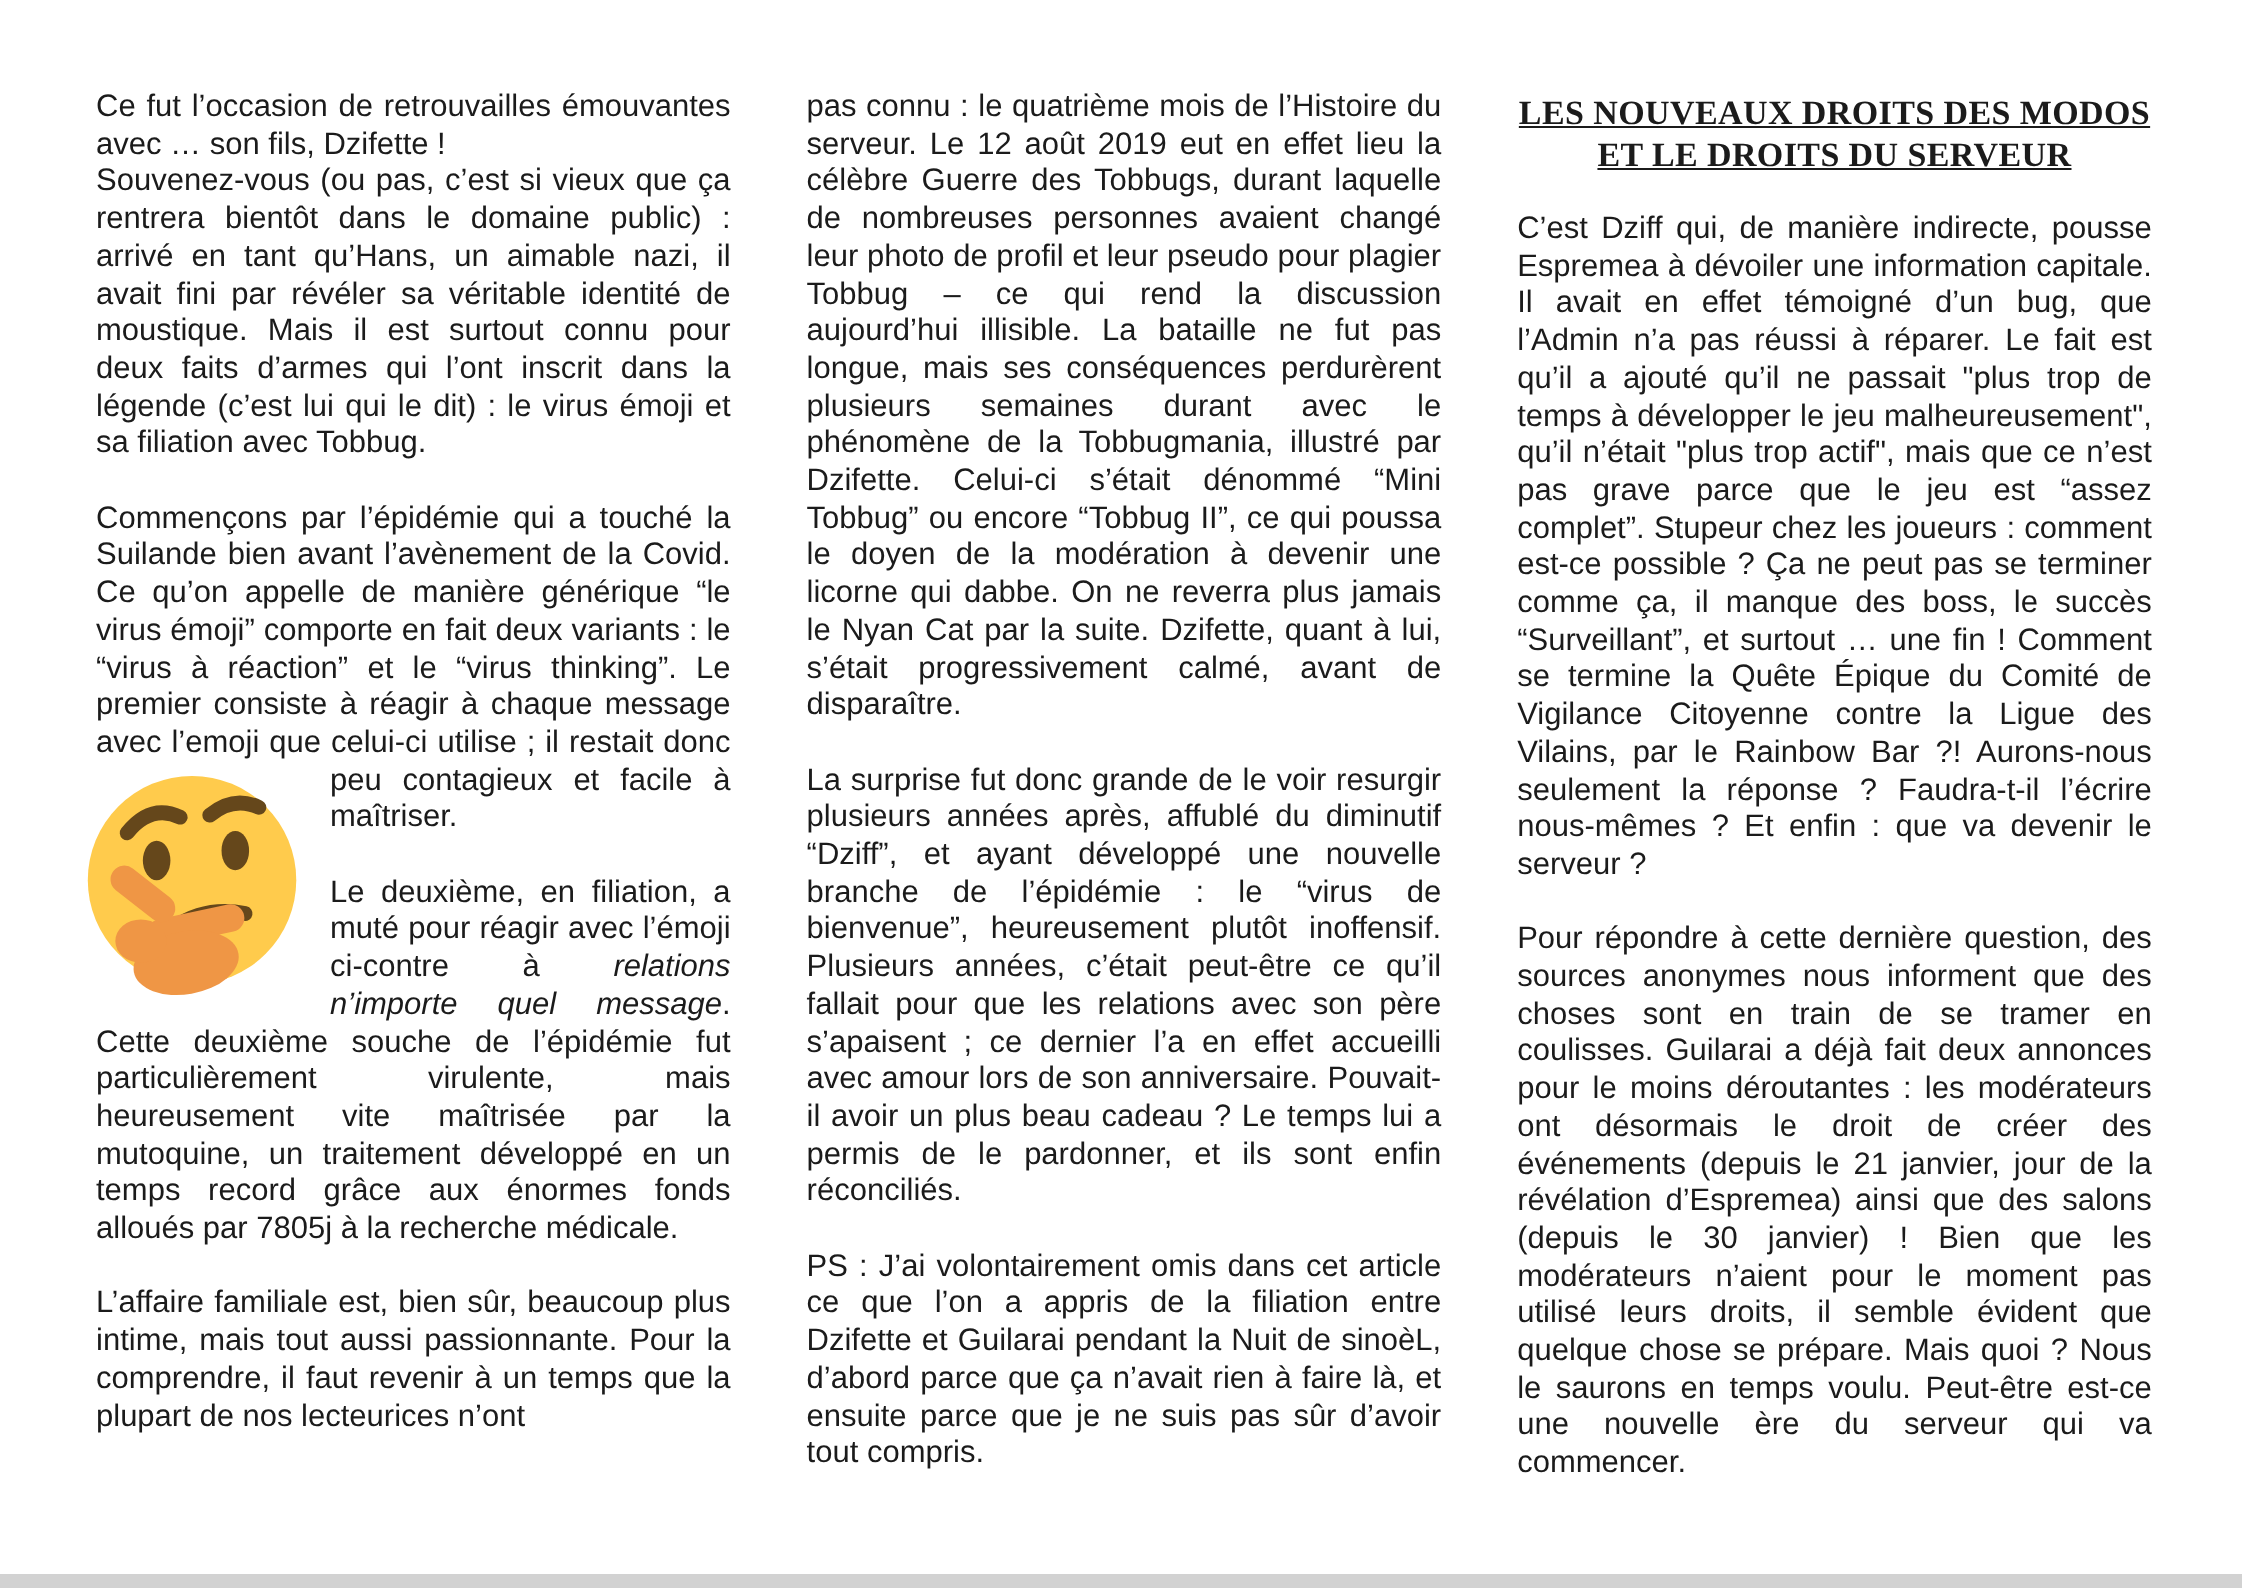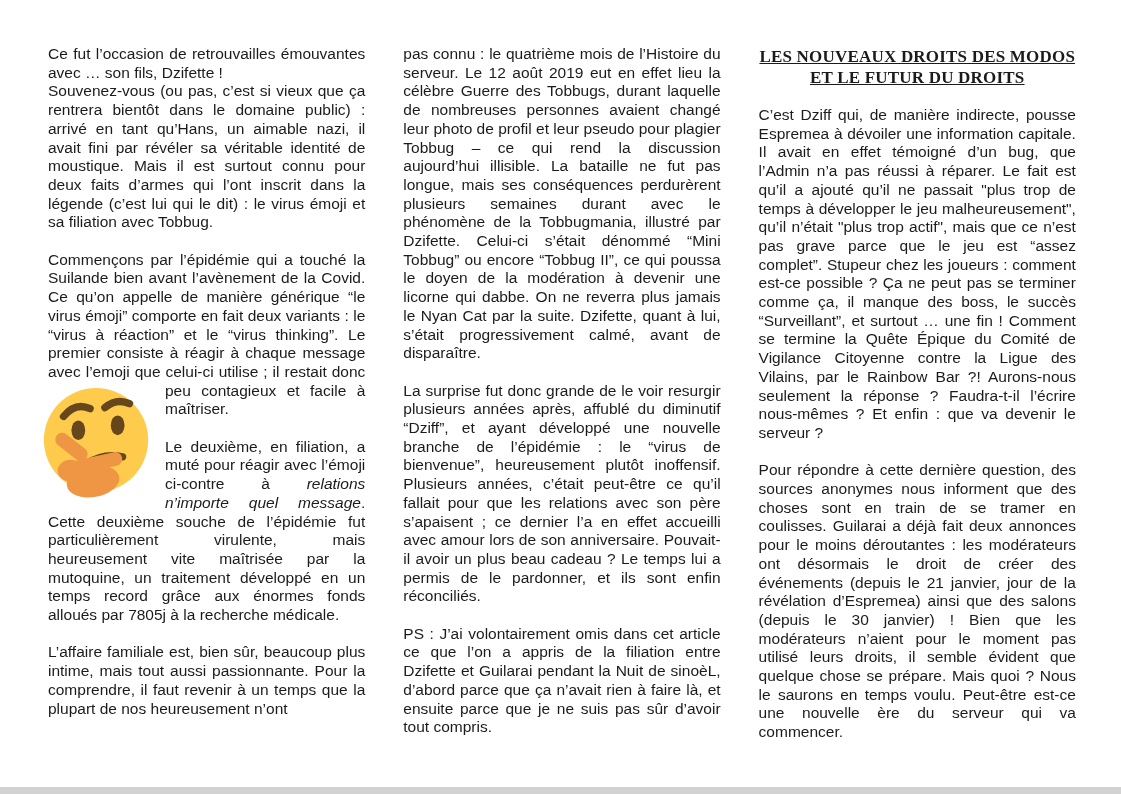--- a/index.html
+++ b/index.html
@@ -83,31 +83,31 @@
               <ellipse cx="56" cy="98" rx="27" ry="16" transform="rotate(-10 56 98)"></ellipse>
               <ellipse cx="33" cy="87" rx="13" ry="11"></ellipse>
             </g>
           </svg>
         </span>
         <span>facile à maîtriser.</span>
       </p>
 
       <p><span>Le deuxième, en filiation, a muté pour réagir avec l’émoji ci-contre à </span><span class="italic">relations n’importe quel message</span><span>. Cette deuxième souche de l’épidémie fut particulièrement virulente, mais heureusement vite maîtrisée par la mutoquine, un traitement développé en un temps record grâce aux énormes fonds alloués par 7805j à la recherche médicale.</span></p>
 
-      <p><span>L’affaire familiale est, bien sûr, beaucoup plus intime, mais tout aussi passionnante. Pour la comprendre, il faut revenir à un temps que la plupart de nos heureusement n’ont</span></p>
+      <p><span>L’affaire familiale est, bien sûr, beaucoup plus intime, mais tout aussi passionnante. Pour la comprendre, il faut revenir à un temps que la plupart de nos lecteurices n’ont</span></p>
     </div>
 
     <div class="col">
       <p><span>pas connu : le quatrième mois de l’Histoire du serveur. Le 12 août 2019 eut en effet lieu la célèbre Guerre des Tobbugs, durant laquelle de nombreuses personnes avaient changé leur photo de profil et leur pseudo pour plagier Tobbug – ce qui rend la discussion aujourd’hui illisible. La bataille ne fut pas longue, mais ses conséquences perdurèrent plusieurs semaines durant avec le phénomène de la Tobbugmania, illustré par Dzifette. Celui-ci s’était dénommé “Mini Tobbug” ou encore “Tobbug II”, ce qui poussa le doyen de la modération à devenir une licorne qui dabbe. On ne reverra plus jamais le Nyan Cat par la suite. Dzifette, quant à lui, s’était progressivement calmé, avant de disparaître.</span></p>
       <p><span>La surprise fut donc grande de le voir resurgir plusieurs années après, affublé du diminutif “Dziff”, et ayant développé une nouvelle branche de l’épidémie : le “virus de bienvenue”, heureusement plutôt inoffensif. Plusieurs années, c’était peut-être ce qu’il fallait pour que les relations avec son père s’apaisent ; ce dernier l’a en effet accueilli avec amour lors de son anniversaire. Pouvait-il avoir un plus beau cadeau ? Le temps lui a permis de le pardonner, et ils sont enfin réconciliés.</span></p>
       <p><span>PS : J’ai volontairement omis dans cet article ce que l’on a appris de la filiation entre Dzifette et Guilarai pendant la Nuit de sinoèL, d’abord parce que ça n’avait rien à faire là, et ensuite parce que je ne suis pas sûr d’avoir tout compris.</span></p>
     </div>
 
     <div class="col">
-      <div class="article-heading"><span>LES NOUVEAUX DROITS DES MODOS</span><br><span>ET LE FUTUR DU DROITS</span></div>
+      <div class="article-heading"><span>LES NOUVEAUX DROITS DES MODOS</span><br><span>ET LE DROITS DU SERVEUR</span></div>
       <p><span>C’est Dziff qui, de manière indirecte, pousse Espremea à dévoiler une information capitale. Il avait en effet témoigné d’un bug, que l’Admin n’a pas réussi à réparer. Le fait est qu’il a ajouté qu’il ne passait "plus trop de temps à développer le jeu malheureusement", qu’il n’était "plus trop actif", mais que ce n’est pas grave parce que le jeu est “assez complet”. Stupeur chez les joueurs : comment est-ce possible ? Ça ne peut pas se terminer comme ça, il manque des boss, le succès “Surveillant”, et surtout … une fin ! Comment se termine la Quête Épique du Comité de Vigilance Citoyenne contre la Ligue des Vilains, par le Rainbow Bar ?! Aurons-nous seulement la réponse ? Faudra-t-il l’écrire nous-mêmes ? Et enfin : que va devenir le serveur ?</span></p>
       <p><span>Pour répondre à cette dernière question, des sources anonymes nous informent que des choses sont en train de se tramer en coulisses. Guilarai a déjà fait deux annonces pour le moins déroutantes : les modérateurs ont désormais le droit de créer des événements (depuis le 21 janvier, jour de la révélation d’Espremea) ainsi que des salons (depuis le 30 janvier) ! Bien que les modérateurs n’aient pour le moment pas utilisé leurs droits, il semble évident que quelque chose se prépare. Mais quoi ? Nous le saurons en temps voulu. Peut-être est-ce une nouvelle ère du serveur qui va commencer.</span></p>
     </div>
 
   </div>
 
   <div class="bottom-edge"></div>
 </div>
 
 </body></html>

